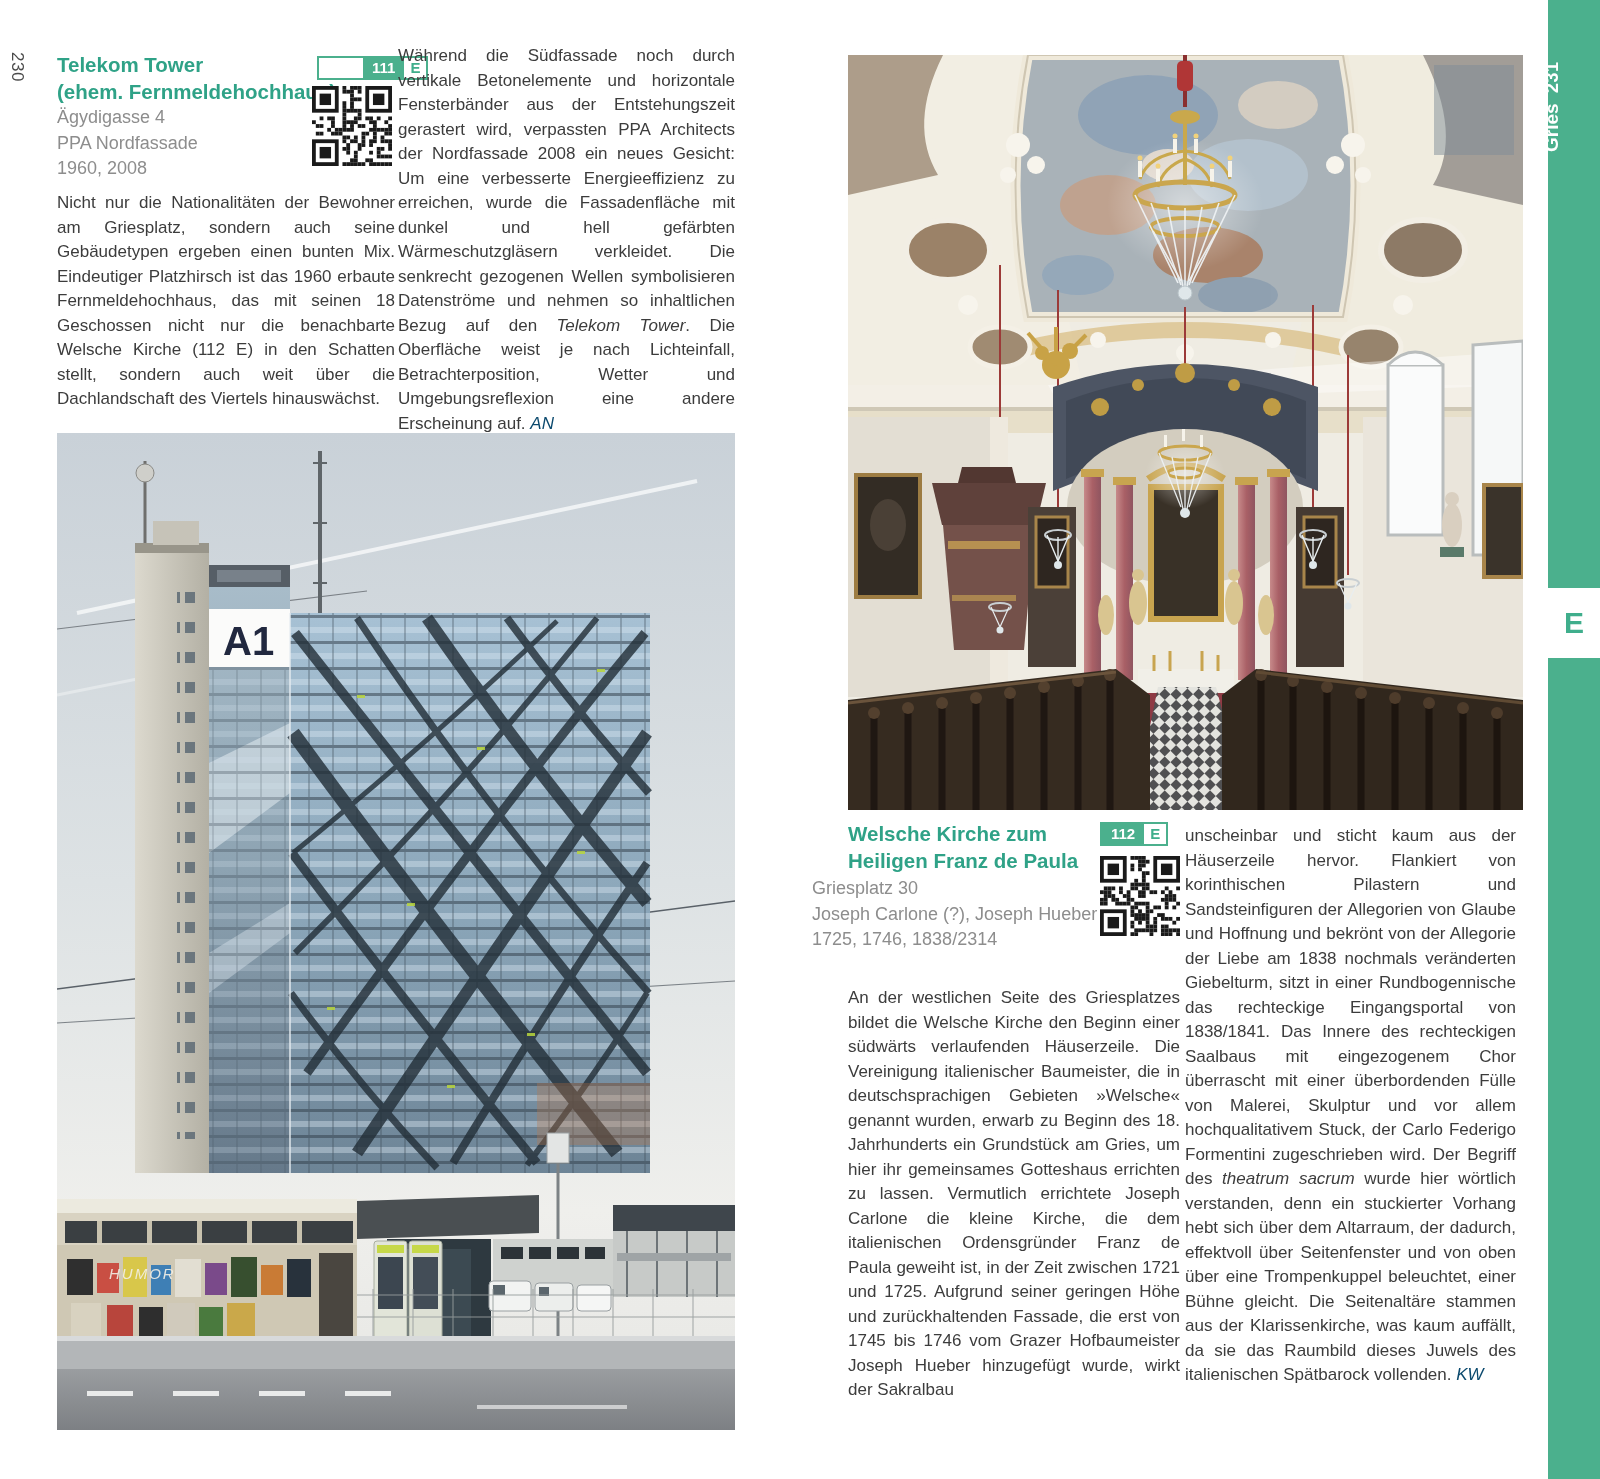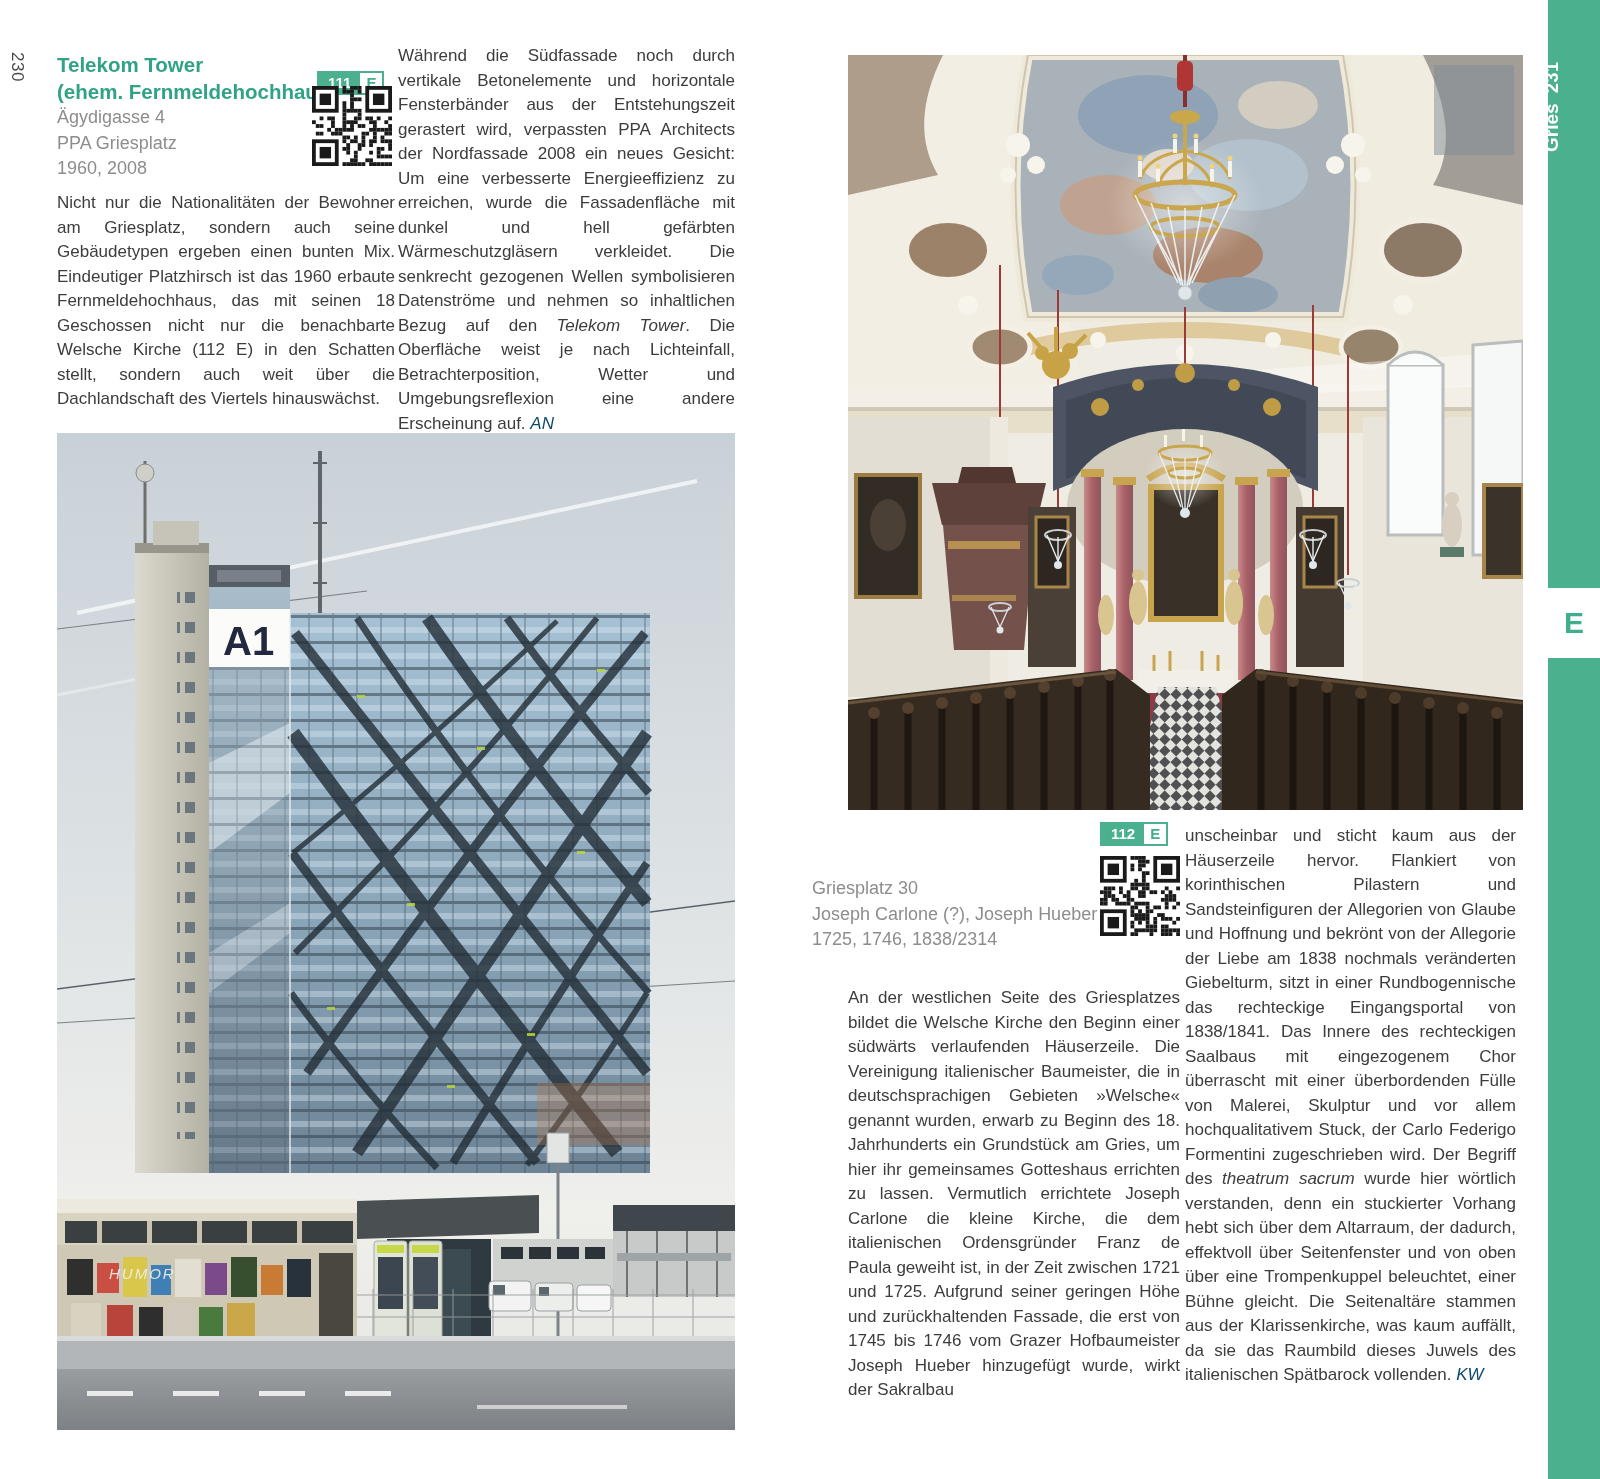--- a/index.html
+++ b/index.html
@@ -36,25 +36,25 @@
 <body>
 
 <div class="sheet">
 
   <div class="abs pageno-left" style="left:27px;top:52px;">230</div>
 
   <div class="abs" style="left:57px;top:51px;width:340px;">
     <div class="entry-title">Telekom Tower</div>
     <div class="entry-title">(ehem. Fernmeldehochhaus)</div>
     <div class="entry-meta">Ägydigasse 4</div>
-    <div class="entry-meta it">PPA Griesplatz</div>
+    <div class="entry-meta it">PPA Nordfassade</div>
     <div class="entry-meta">1960, 2008</div>
   </div>
 
-  <div class="abs badge" style="left:317px;top:71px;">
+  <div class="abs badge" style="left:317px;top:56px;padding-left:44px;">
     <span class="num">111</span>
     <span class="zone">E</span>
   </div>
 
   <svg class="abs" style="left:312px;top:86px;" width="80" height="80" viewBox="0 0 84 84">
       <rect x="32" y="0" width="4" height="4" fill="#1a1a1a"></rect>
       <rect x="40" y="0" width="4" height="4" fill="#1a1a1a"></rect>
       <rect x="44" y="0" width="4" height="4" fill="#1a1a1a"></rect>
       <rect x="48" y="0" width="4" height="4" fill="#1a1a1a"></rect>
       <rect x="32" y="4" width="4" height="4" fill="#1a1a1a"></rect>
@@ -682,20 +682,24 @@
           <circle cx="547" cy="643" r="6"></circle>
           <circle cx="513" cy="638" r="6"></circle>
           <circle cx="479" cy="632" r="6"></circle>
           <circle cx="445" cy="626" r="6"></circle>
           <circle cx="413" cy="620" r="6"></circle>
         </g>
       <line x1="675" y1="648" x2="408" y2="617" stroke="#5f4a33" stroke-width="3"></line>
     </g>
   </svg>
 
+  <div class="abs" style="left:848px;top:820px;width:250px;">
+    <div class="entry-title">Welsche Kirche zum</div>
+    <div class="entry-title">Heiligen Franz de Paula</div>
+  </div>
   <div class="abs" style="left:812px;top:876px;width:340px;">
     <div class="entry-meta">Griesplatz 30</div>
     <div class="entry-meta it">Joseph Carlone (?), Joseph Hueber</div>
     <div class="entry-meta">1725, 1746, 1838/2314</div>
   </div>
 
   <div class="abs badge" style="left:1100px;top:822px;">
     <span class="num">112</span>
     <span class="zone">E</span>
   </div>

